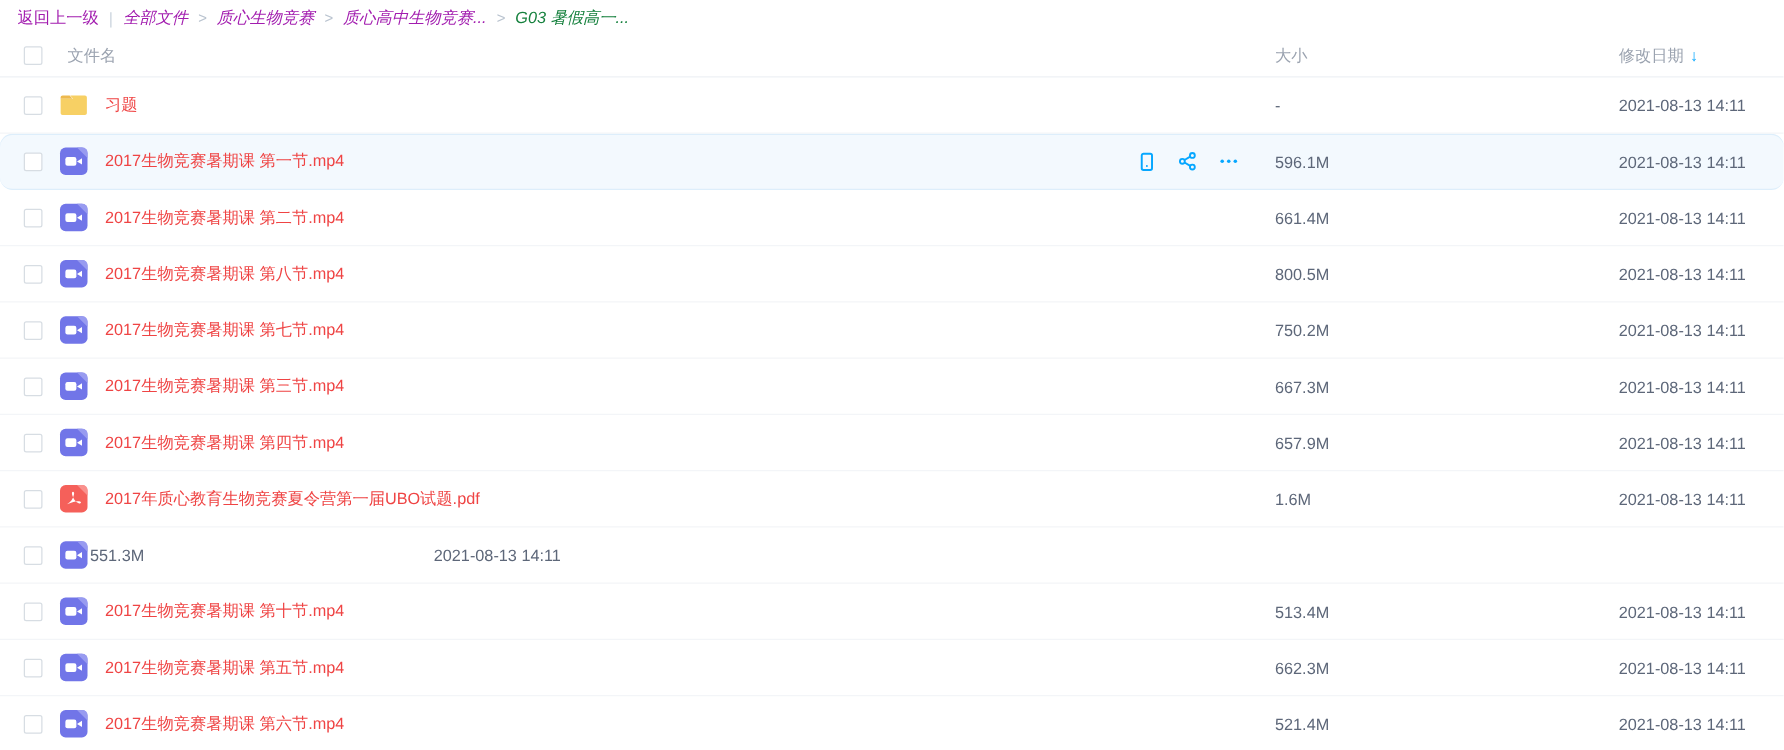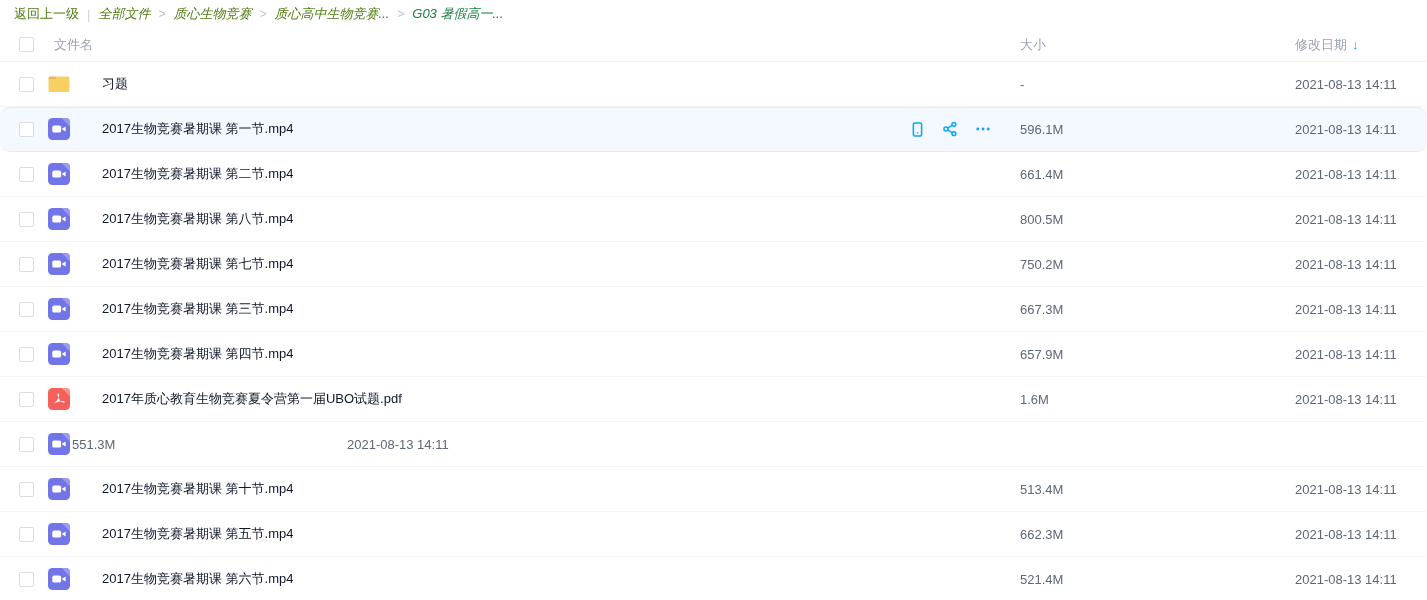--- a/index.html
+++ b/index.html
@@ -11,21 +11,21 @@
     color: #424e67;
   }
 
   
   .breadcrumb {
     height: 28px;
     display: flex; align-items: center;
     padding-left: 14px;
     white-space: nowrap;
   }
-  .breadcrumb a { color: #4d7c0f; text-decoration: none; cursor: pointer; }
+  .breadcrumb a { color: #a21caf; text-decoration: none; cursor: pointer; }
   .bc-bar  { color: #ccd5de; margin: 0 8px; }
   .bc-chev { color: #b9c3cf; margin: 0 8px; font-size: 12px; }
   .bc-current { color: #15803d; }
 
   
   .header-row {
     height: 34px;
     display: flex; align-items: center;
     border-bottom: 1px solid #eef1f5;
     color: #9ba3b0;
@@ -54,22 +54,22 @@
     width: 15px; height: 15px; flex: none;
     margin-left: 19px;
     border: 1px solid #d7dde3; border-radius: 2px;
     background: #fff; cursor: pointer;
   }
   .icon-wrap { width: 26px; height: 26px; flex: none; margin-left: 12px; display: flex; align-items: center; justify-content: center; }
   .icon-wrap svg { display: block; }
 
   .name-cell { flex: 1; min-width: 0; display: flex; align-items: center; }
   .file-name {
-    margin-left: 30px;
-    color: #0f172a; text-decoration: none; cursor: pointer;
+    margin-left: 12px;
+    color: #ef4444; text-decoration: none; cursor: pointer;
     white-space: nowrap; overflow: hidden; text-overflow: ellipsis;
   }
 
   .actions { margin-left: auto; margin-right: 28px; display: none; align-items: center; gap: 15px; }
   .row.hovered .actions { display: flex; }
   .action-btn { width: 18px; height: 18px; cursor: pointer; display: flex; align-items: center; justify-content: center; }
 </style>
 </head>
 <body>
 

